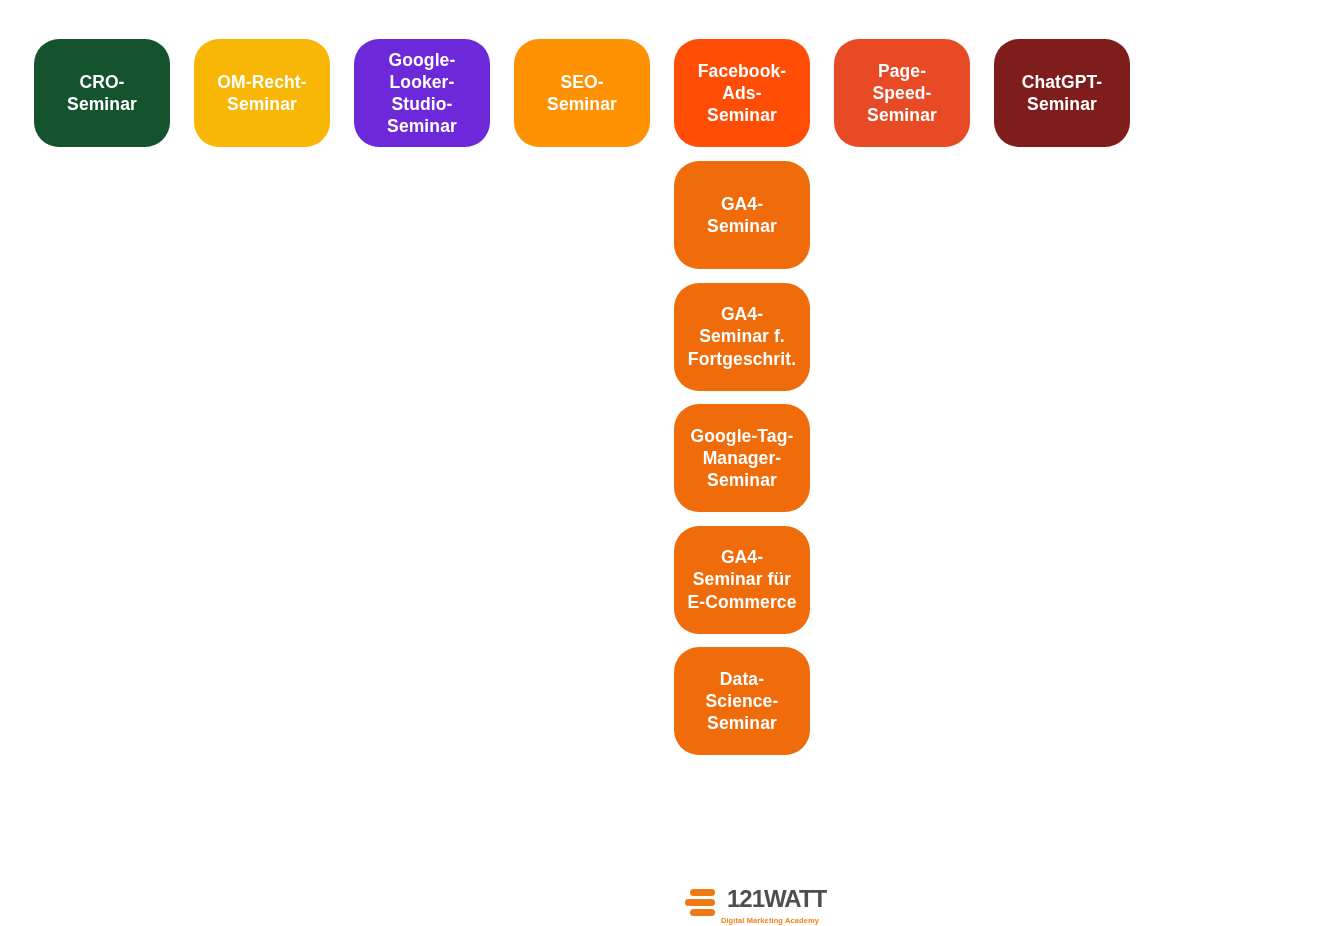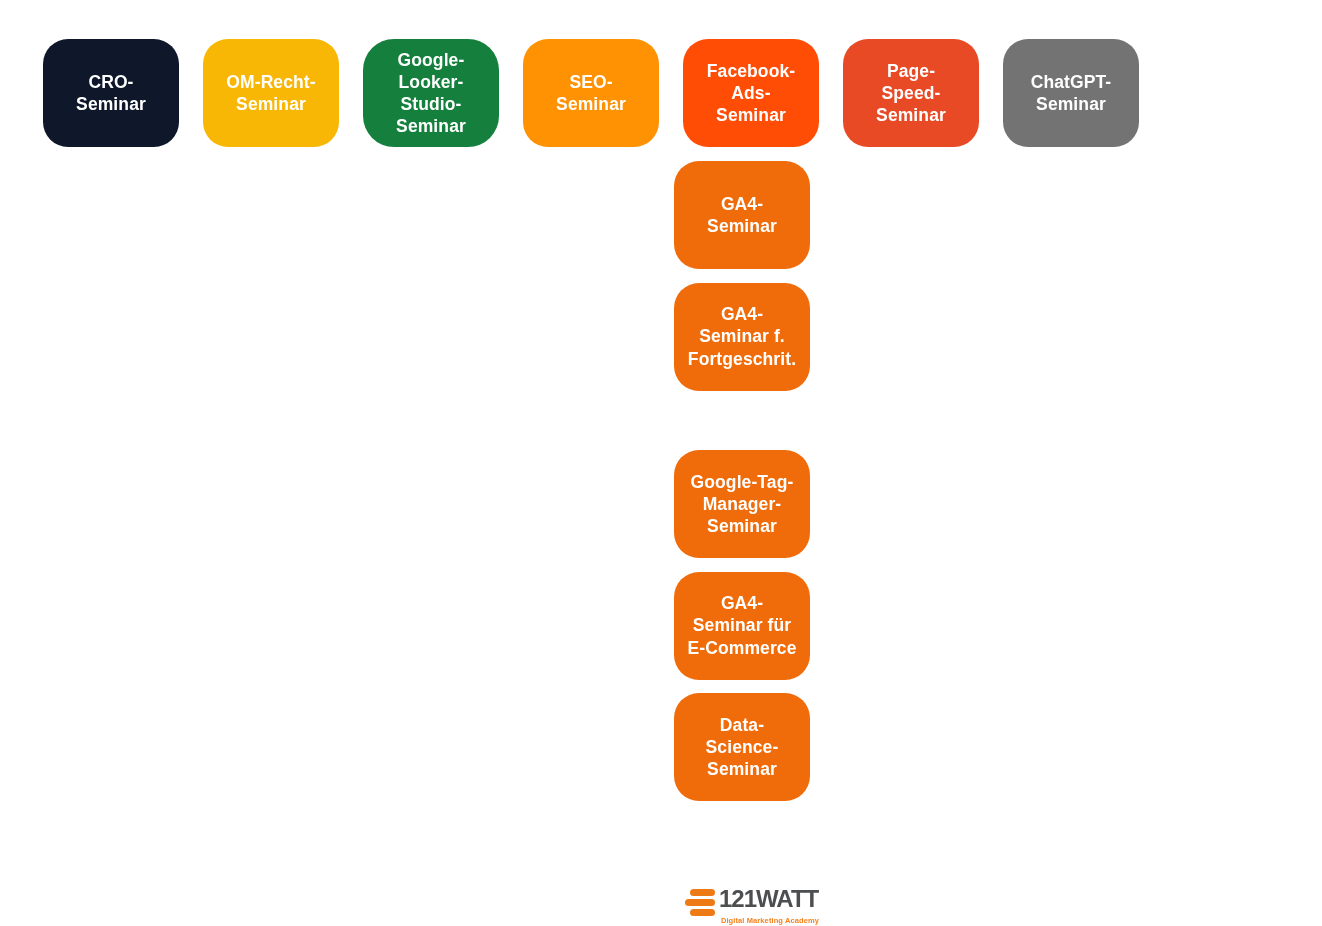--- a/index.html
+++ b/index.html
@@ -54,21 +54,21 @@
   .logo {
     position: absolute;
     left: 685px;
     top: 886px;
     width: 140px;
   }
 
   .logo-top {
     display: flex;
     align-items: flex-start;
-    gap: 4px;
+    gap: 12px;
   }
 
   .bars {
     display: flex;
     flex-direction: column;
     gap: 3px;
     padding-top: 3px;
   }
   .bar { height: 7px; border-radius: 3.5px; }
   .bar-1 { width: 25px; margin-left: 5px; }
@@ -91,65 +91,65 @@
     margin-top: 0px;
     letter-spacing: 0.1px;
   }
 </style>
 </head>
 <body>
 
 <div class="canvas">
 
   <div class="row">
-    <div class="tile" style="background-color: #0f172a; margin-left: 9px;">
+    <div class="tile" style="background-color: #14532d;">
       <span class="label">CRO-
 Seminar</span>
     </div>
     <div class="tile" style="background-color: rgb(248, 183, 5);">
       <span class="label">OM-Recht-
 Seminar</span>
     </div>
-    <div class="tile" style="background-color: #15803d; border-radius: 31px;">
+    <div class="tile" style="background-color: #6d28d9;">
       <span class="label">Google-
 Looker-
 Studio-
 Seminar</span>
     </div>
     <div class="tile" style="background-color: rgb(255, 146, 3);">
       <span class="label">SEO-
 Seminar</span>
     </div>
     <div class="tile" style="background-color: rgb(255, 77, 6);">
       <span class="label">Facebook-
 Ads-
 Seminar</span>
     </div>
     <div class="tile" style="background-color: rgb(232, 74, 38);">
       <span class="label">Page-
 Speed-
 Seminar</span>
     </div>
-    <div class="tile" style="background-color: #737373;">
+    <div class="tile" style="background-color: #7f1d1d;">
       <span class="label">ChatGPT-
 Seminar</span>
     </div>
   </div>
 
   <div class="col">
     <div class="tile" style="background-color: rgb(240, 108, 10);">
       <span class="label">GA4-
 Seminar</span>
     </div>
     <div class="tile" style="background-color: rgb(240, 108, 10);">
       <span class="label">GA4-
 Seminar f.
 Fortgeschrit.</span>
     </div>
-    <div class="tile" style="background-color: rgb(240, 108, 10); margin-top: 46px;">
+    <div class="tile" style="background-color: rgb(240, 108, 10);">
       <span class="label">Google-Tag-
 Manager-
 Seminar</span>
     </div>
     <div class="tile" style="background-color: rgb(240, 108, 10);">
       <span class="label">GA4-
 Seminar für
 E-Commerce</span>
     </div>
     <div class="tile" style="background-color: rgb(240, 108, 10);">

